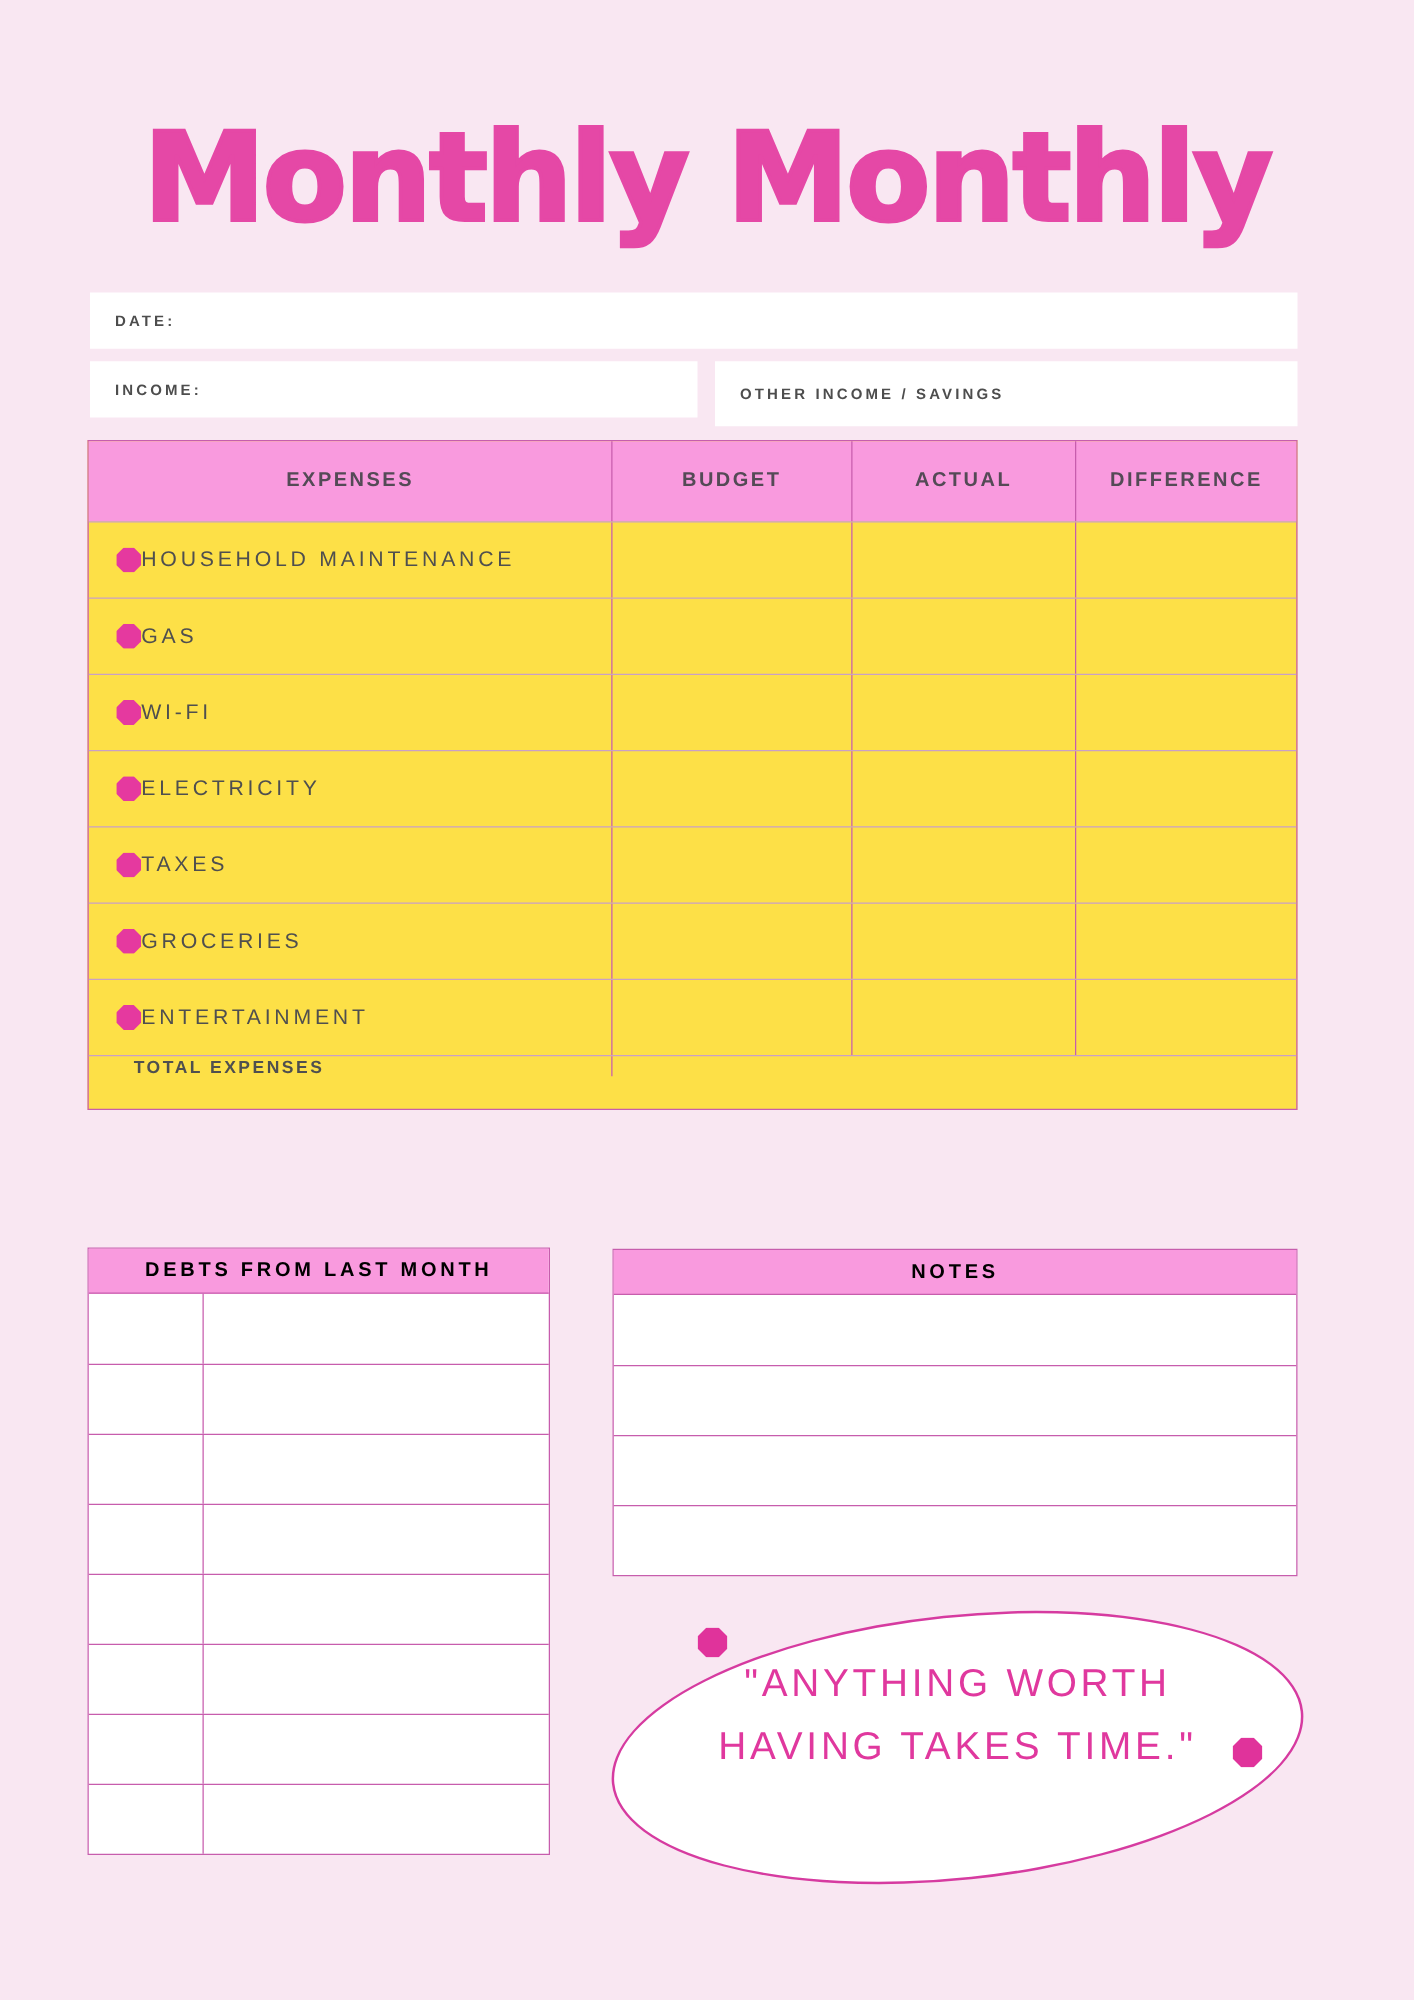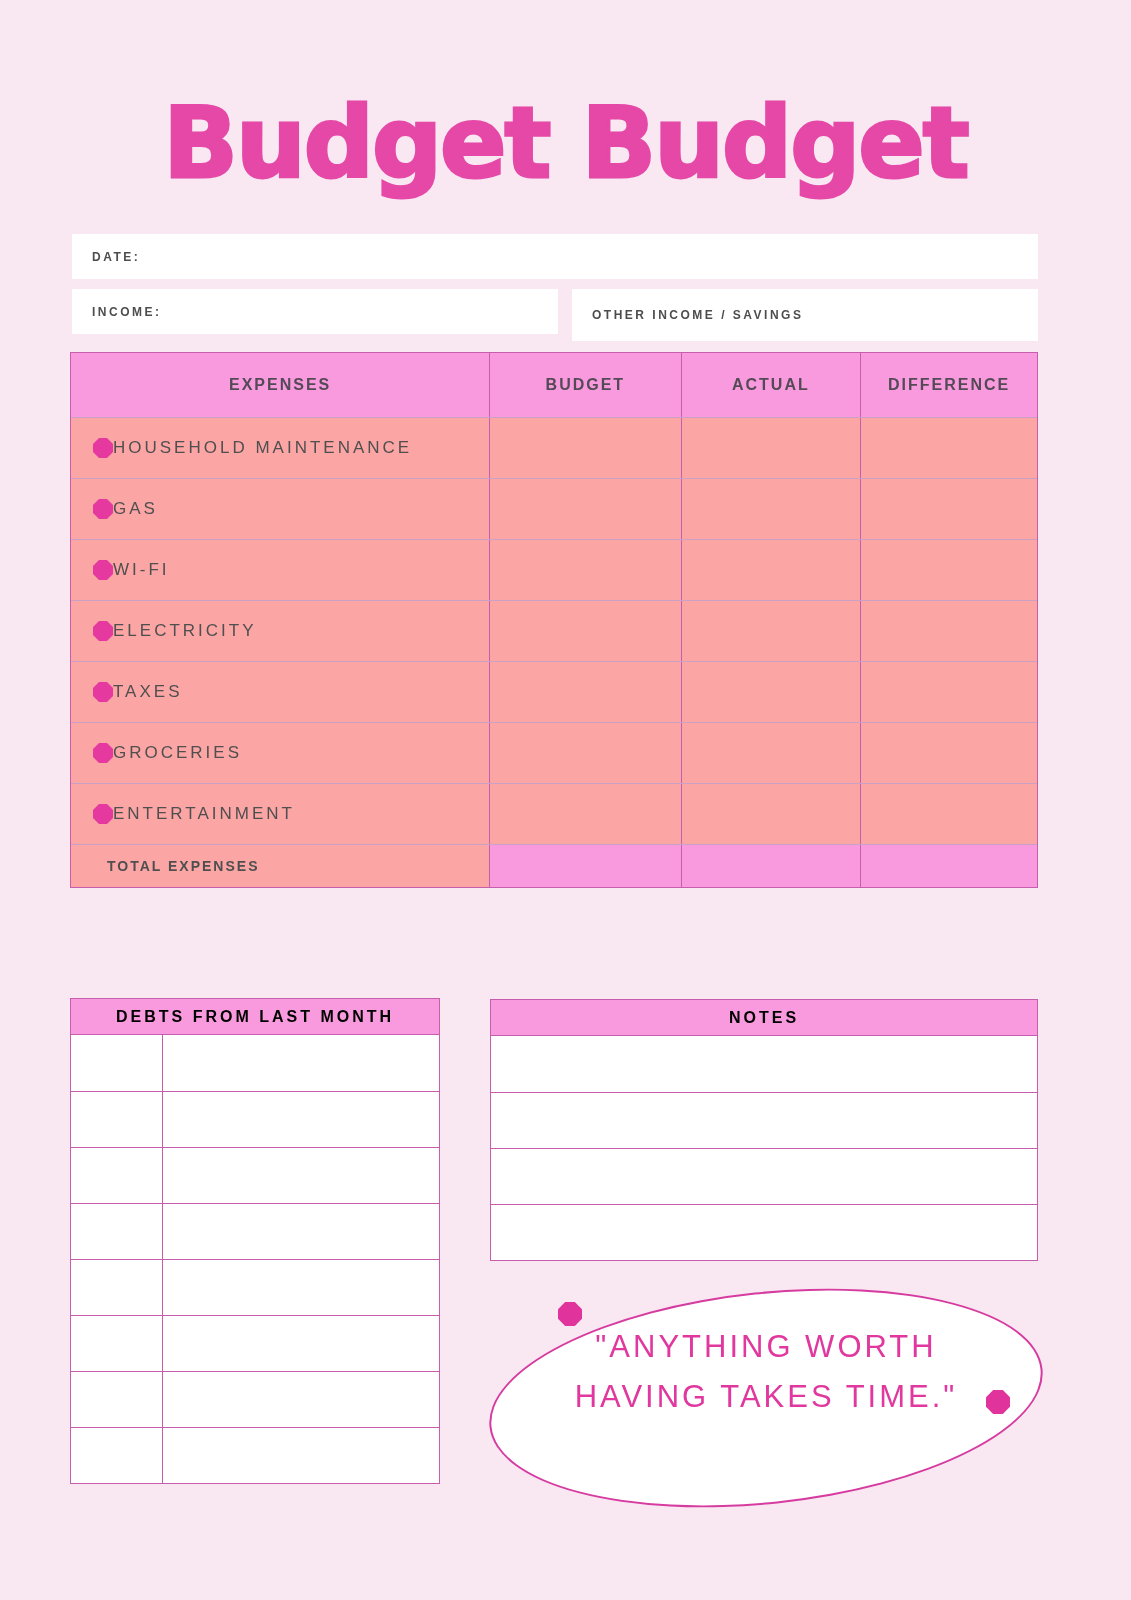--- a/index.html
+++ b/index.html
@@ -38,21 +38,21 @@
     color:#4d4d4d;
   }
   .date-box   { top:234px; left:72px;  width:966px; height:45px; }
   .income-box { top:289px; left:72px;  width:486px; height:45px; }
   .other-box  { top:289px; left:572px; width:466px; height:52px; }
 
   
   .expenses {
     position:absolute; top:352px; left:70px; width:968px;
     border:1.5px solid #c75dad;
-    background:#fca5a5;
+    background:#fde047;
   }
   .exp-header { display:flex; height:64px; background:#f99ade; }
   .exp-header .cell {
     display:flex; align-items:center; justify-content:center;
     font-size:16px; font-weight:600; letter-spacing:2px; color:#544a56;
   }
   .col-exp  { width:43.4%; border-right:1.5px solid #c75dad; }
   .col-bud  { width:19.8%; border-right:1.5px solid #c75dad; }
   .col-act  { width:18.6%; border-right:1.5px solid #c75dad; }
   .col-dif  { width:18.2%; }
@@ -61,21 +61,21 @@
     display:flex; align-items:center; gap:0;
     padding-left:22px;
     font-size:17px; letter-spacing:3px; color:#4f4f4f;
   }
   .exp-row .blank-cell { }
   .bullet {
     width:20px; height:20px; background:#e5399f;
     clip-path:polygon(30% 0,70% 0,100% 30%,100% 70%,70% 100%,30% 100%,0 70%,0 30%);
     flex:0 0 auto;
   }
-  .total-row { display:flex; height:43px; border-top:1.5px solid #c9a0c6; }
+  .total-row { display:flex; height:43px; border-top:1.5px solid #c9a0c6;flex-direction:column; }
   .total-row .label-cell {
     display:flex; align-items:center; padding-left:36px;
     font-size:14px; font-weight:bold; letter-spacing:2px; color:#4f4f4f;
   }
   .total-row .pink-cell { background:#f99ade; }
 
   
   .debts {
     position:absolute; top:998px; left:70px; width:370px;
     border:1.5px solid #c75dad; background:#ffffff;
@@ -121,21 +121,21 @@
     clip-path:polygon(30% 0,70% 0,100% 30%,100% 70%,70% 100%,30% 100%,0 70%,0 30%);
   }
   .dot-1 { top:1302px; left:558px; }
   .dot-2 { top:1390px; left:986px; }
 </style>
 </head>
 <body>
 
 <div class="page">
 
-  <div class="title">Budget Budget</div>
+  <div class="title">Monthly Monthly</div>
 
   <div class="field-box date-box">
     <span class="field-label">DATE:</span>
   </div>
   <div class="field-box income-box">
     <span class="field-label">INCOME:</span>
   </div>
   <div class="field-box other-box">
     <span class="field-label">OTHER INCOME / SAVINGS</span>
   </div>

